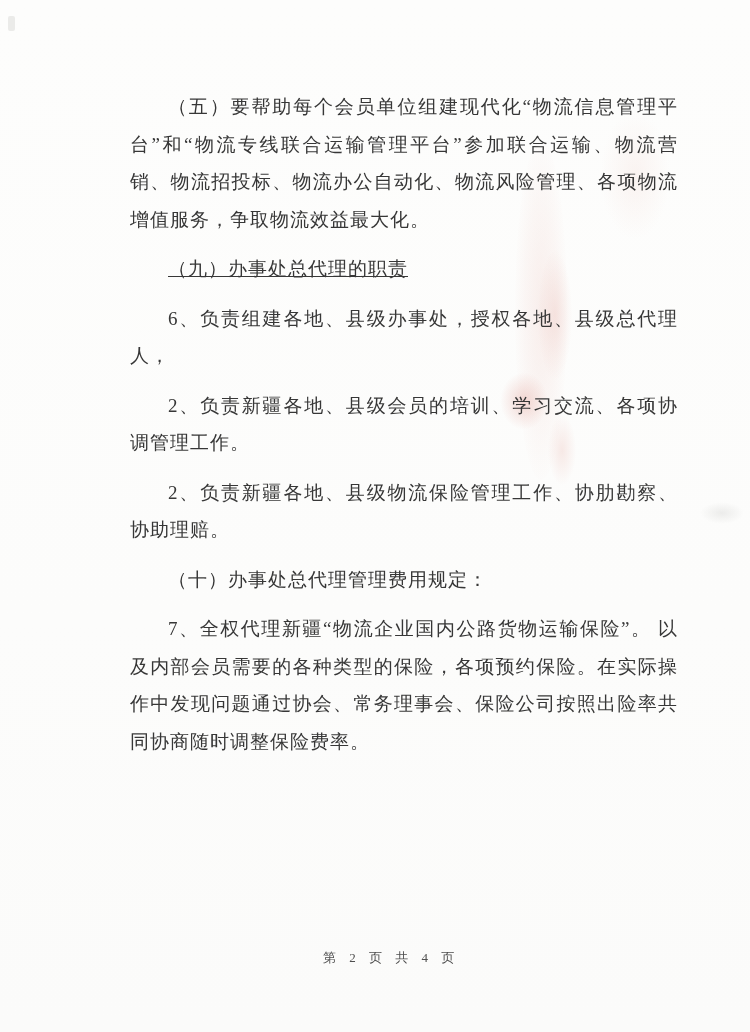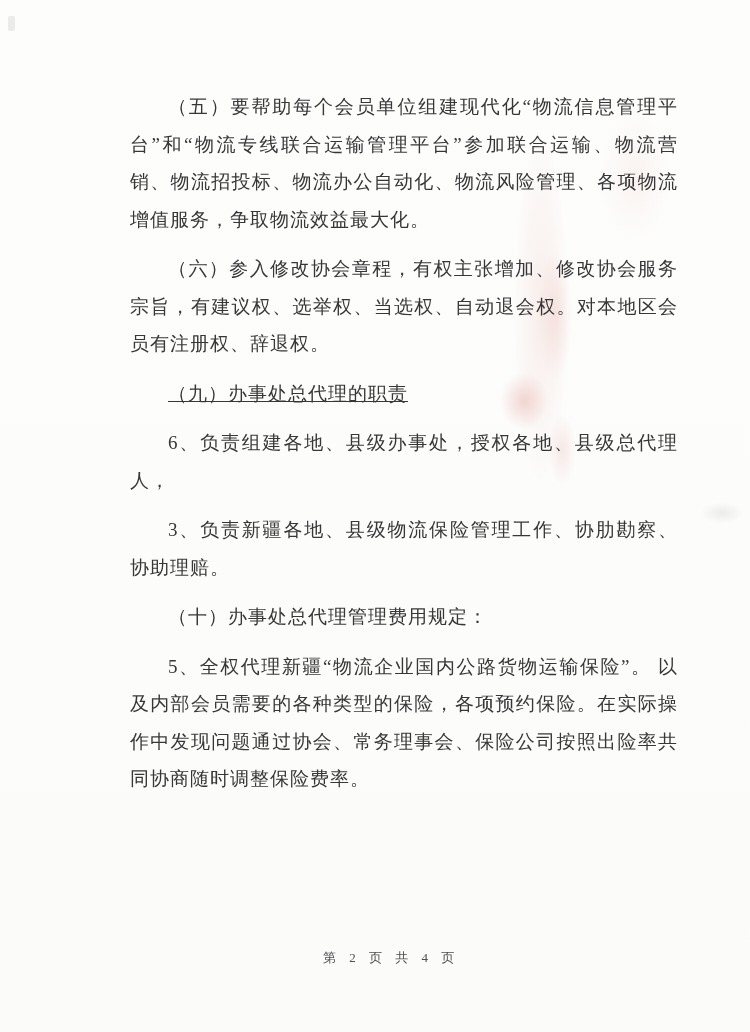--- a/index.html
+++ b/index.html
@@ -75,23 +75,23 @@
   <div class="stain stain-streak"></div>
   <div class="stain stain-a"></div>
   <div class="stain stain-b"></div>
   <div class="stain stain-c"></div>
   <div class="stain stain-d"></div>
   <div class="stain smudge-grey"></div>
   <div class="corner-mark"></div>
 
   <div class="content">
       <p class="para">（五）要帮助每个会员单位组建现代化“物流信息管理平台”和“物流专线联合运输管理平台”参加联合运输、物流营销、物流招投标、物流办公自动化、物流风险管理、各项物流增值服务，争取物流效益最大化。</p>
-      <p class="para">（六）参入修改协会章程，有权主张增加、修改协会服务宗旨，有建议权、选举权、当选权、自动退会权。对本地区会员有注册权、辞退权。</p>
       <p class="para gap">（九）办事处总代理的职责</p>
       <p class="para">6、负责组建各地、县级办事处，授权各地、县级总代理人，</p>
-      <p class="para">3、负责新疆各地、县级物流保险管理工作、协肋勘察、协助理赔。</p>
+      <p class="para">2、负责新疆各地、县级会员的培训、学习交流、各项协调管理工作。</p>
+      <p class="para">2、负责新疆各地、县级物流保险管理工作、协肋勘察、协助理赔。</p>
       <p class="para">（十）办事处总代理管理费用规定：</p>
-      <p class="para">5、全权代理新疆“物流企业国内公路货物运输保险”。 以及内部会员需要的各种类型的保险，各项预约保险。在实际操作中发现问题通过协会、常务理事会、保险公司按照出险率共同协商随时调整保险费率。</p>
+      <p class="para">7、全权代理新疆“物流企业国内公路货物运输保险”。 以及内部会员需要的各种类型的保险，各项预约保险。在实际操作中发现问题通过协会、常务理事会、保险公司按照出险率共同协商随时调整保险费率。</p>
     </div>
 
   <div class="footer">第 2 页 共 4 页</div>
 
 </div>
 
 </body></html>

